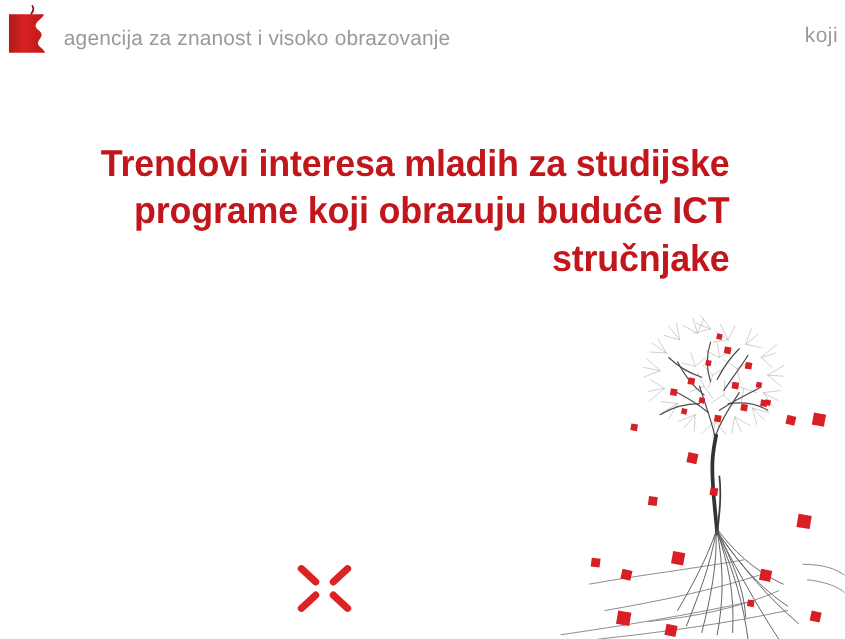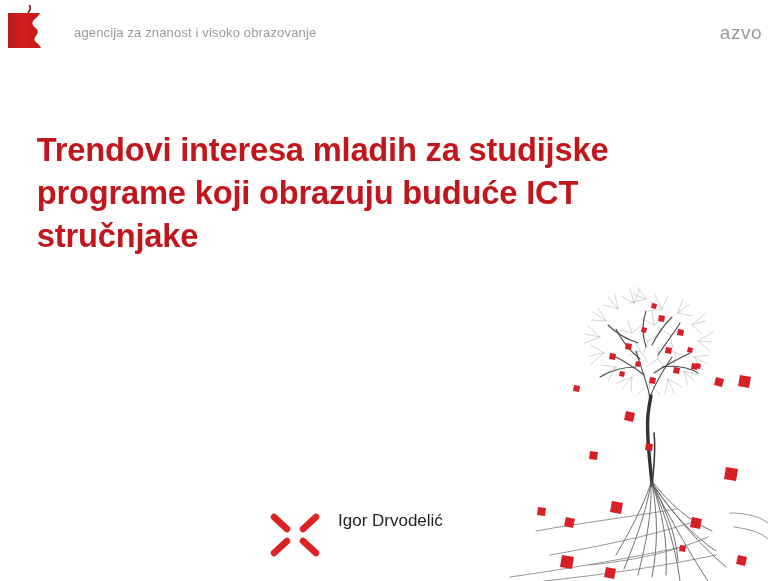--- a/index.html
+++ b/index.html
@@ -28,45 +28,45 @@
   }
   #logo-mark {
     position: absolute;
     left: 8px;
     top: 4px;
     width: 38px;
     height: 50px;
   }
   #header-title {
     position: absolute;
-    left: 74px;
+    left: 58px;
     top: 25px;
-    font-size: 13px;
+    font-size: 19px;
     color: #9a9a9a;
     letter-spacing: 0.15px;
     white-space: nowrap;
     font-family: "Liberation Sans", sans-serif;
   }
   #header-brand {
     position: absolute;
     right: 6px;
     top: 22px;
     font-size: 19px;
     color: #9a9a9a;
     letter-spacing: 0.5px;
     white-space: nowrap;
   }
 
   
   #title-block {
     position: absolute;
-    left: 24px;
+    left: 36px;
     top: 128px;
     width: 640px;
-    text-align: left;
+    text-align: right;
   }
   #title-block .tline {
     display: block;
     color: #c1171c;
     font-weight: bold;
     font-size: 34px;
     line-height: 43px;
     letter-spacing: -0.2px;
     font-family: "Liberation Sans", sans-serif;
     transform: scaleX(0.96);
@@ -129,21 +129,21 @@
         </defs>
 
         <path d="M21.5 1.5 C 22.8 3.4, 22.4 6.0, 20.4 8.6" stroke="#8e1414" stroke-width="1.6" fill="none" stroke-linecap="round"></path>
 
         <path d="M0 9 L32 9 C30.5 13.5, 25.5 14.5, 24.5 18.5 C23.6 22.2, 28.0 23.0, 29.5 26.3
                  C31.0 29.6, 27.0 31.8, 26.6 35.0 C26.2 38.3, 31.5 39.6, 33 44 L0 44 Z" fill="url(#appleGrad)"></path>
       </svg>
     </span>
 
     <div id="header-title">agencija za znanost i visoko obrazovanje</div>
-    <div id="header-brand">azvo</div>
+    <div id="header-brand">koji</div>
   </div>
 
   <div id="title-block">
     <span class="tline">Trendovi interesa mladih za studijske</span>
     <span class="tline">programe koji obrazuju buduće ICT</span>
     <span class="tline">stručnjake</span>
   </div>
 
   <span id="tree-art">
     <svg viewBox="0 0 328 326" width="328" height="326" aria-hidden="true">
@@ -261,17 +261,16 @@
         <g stroke="#dd2222" stroke-width="6.5" stroke-linecap="round">
           <line x1="8" y1="6" x2="21" y2="18"></line>
           <line x1="50" y1="6" x2="37" y2="18"></line>
           <line x1="8" y1="42" x2="21" y2="30"></line>
           <line x1="50" y1="42" x2="37" y2="30"></line>
         </g>
       </svg>
     </span>
 
     <div id="footer-text">
-      <span class="fline">Igor Drvodelić</span>
     </div>
   </div>
 
 </div>
 
 </body></html>

